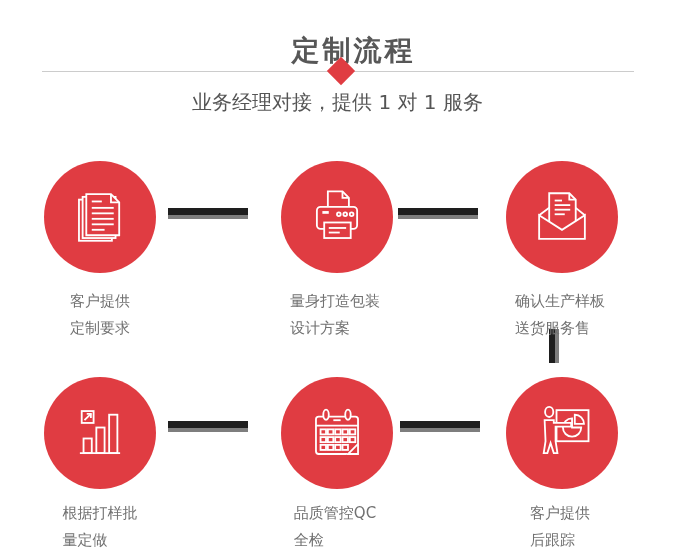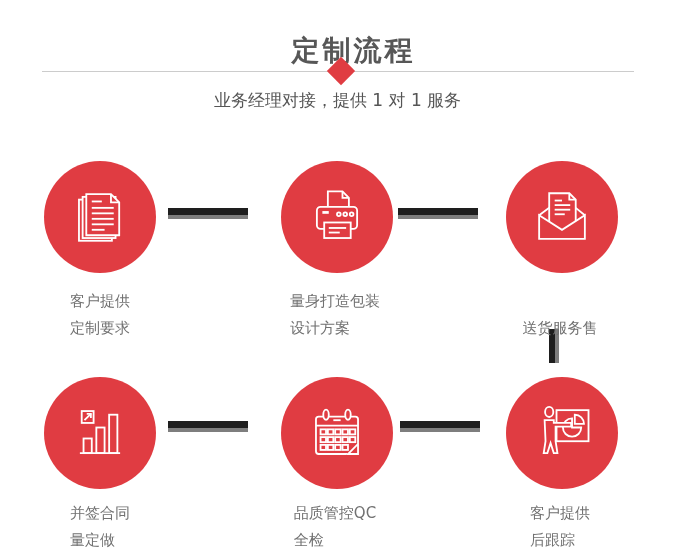--- a/index.html
+++ b/index.html
@@ -20,21 +20,21 @@
     position:absolute;top:71px;left:42px;right:41px;height:1px;
     background:#cccccc;
   }
   .diamond{
     position:absolute;top:61px;left:331px;
     width:20px;height:20px;background:#e03c42;
     transform:rotate(45deg);
   }
   .subtitle{
     position:absolute;top:89px;left:0;width:675px;margin:0;
-    text-align:center;font-size:17px;color:#555555;
+    text-align:center;font-size:20px;color:#555555;
   }
   .circle{
     position:absolute;width:112px;height:112px;border-radius:50%;
     background:#e03c42;
     display:flex;align-items:center;justify-content:center;
   }
   .circle svg{display:block;}
   .conn-h{
     position:absolute;width:80px;height:11px;
     background:linear-gradient(to bottom,#1e1e1e 0,#1e1e1e 7px,#7e7e7e 7px,#7e7e7e 11px);
@@ -177,27 +177,27 @@
     </div>
   </div>
   <div class="step-label" style="left:10px;top:288px;">
     <div class="inner">
       <span>客户提供</span><br>
       <span>定制要求</span>
     </div>
   </div>
   <div class="step-label" style="left:470px;top:288px;">
     <div class="inner">
-      <br>
+      <span>确认生产样板</span><br>
       <span>送货服务售</span>
     </div>
   </div>
   <div class="step-label" style="left:10px;top:500px;">
     <div class="inner">
-      <span>并签合同</span><br>
+      <span>根据打样批</span><br>
       <span>量定做</span>
     </div>
   </div>
   <div class="step-label" style="left:245px;top:500px;">
     <div class="inner">
       <span>品质管控QC</span><br>
       <span>全检</span>
     </div>
   </div>
   <div class="step-label" style="left:470px;top:500px;">

